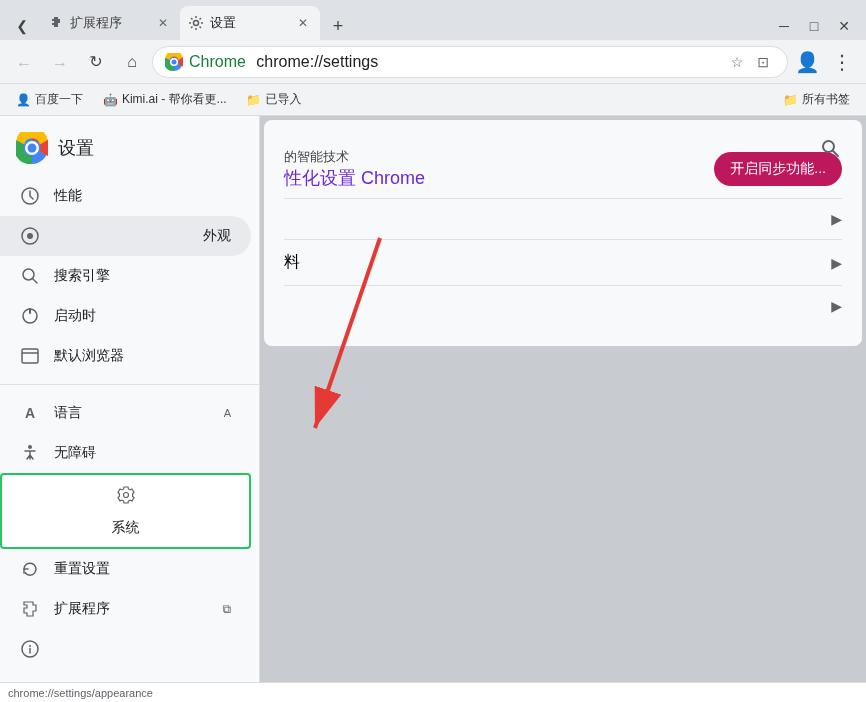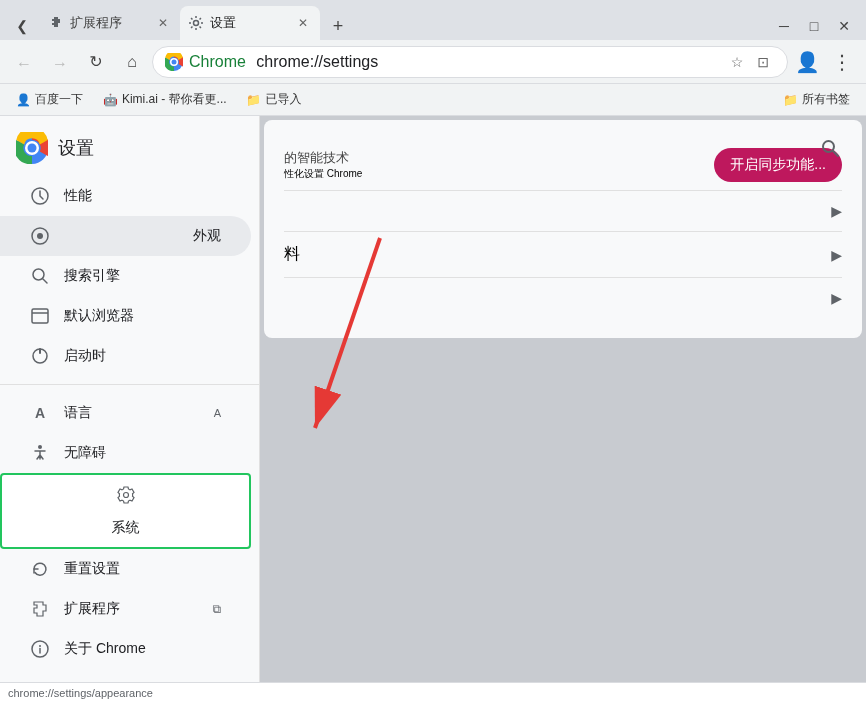--- a/index.html
+++ b/index.html
@@ -39,21 +39,21 @@
     .bookmarks-right { display: flex; align-items: center; gap: 4px; }
 
     
     .main-area { flex: 1; display: flex; overflow: hidden; }
 
     
     .sidebar { width: 260px; flex-shrink: 0; background: #f8f9fa; overflow-y: auto; border-right: 1px solid #e0e0e0; }
     .sidebar-header { display: flex; align-items: center; gap: 10px; padding: 16px 16px 12px 16px; }
     .sidebar-logo { width: 32px; height: 32px; }
     .sidebar-title { font-size: 18px; color: #202124; font-weight: 500; }
-    .sidebar-item { display: flex; align-items: center; gap: 14px; padding: 10px 30px; cursor: pointer; color: #202124; font-size: 14px; border-radius: 0 24px 24px 0; margin-right: 8px; }
+    .sidebar-item { display: flex; align-items: center; gap: 14px; padding: 10px 20px; cursor: pointer; color: #202124; font-size: 14px; border-radius: 0 24px 24px 0; margin-right: 8px; }
     .sidebar-item.active { background: #e8eaed; font-weight: 500; text-align: right; }
     .sidebar-item.highlighted { border: 2px solid #e53935; background: #fff; }
     .sidebar-icon { width: 20px; height: 20px; flex-shrink: 0; color: #5f6368; display: flex; align-items: center; justify-content: center; font-size: 16px; }
     .sidebar-item-label { flex: 1; }
     .sidebar-divider { height: 1px; background: #e0e0e0; margin: 8px 0; }
 
     
     .settings-content { flex: 1; background: #c8cbd0; overflow-y: auto; padding: 4px; position: relative; }
     .settings-card { background: #f8f9fa; border-radius: 8px; padding: 20px; margin-bottom: 16px; }
     .settings-card-row { display: flex; align-items: center; justify-content: space-between; padding: 8px 0; }
@@ -215,35 +215,35 @@
             <circle cx="8.5" cy="8.5" r="5.5" stroke="#5f6368" stroke-width="1.5"></circle>
             <line x1="13" y1="13" x2="17" y2="17" stroke="#5f6368" stroke-width="1.5" stroke-linecap="round"></line>
           </svg>
         </span>
         <span class="sidebar-item-label">搜索引擎</span>
       </div>
 
       <div class="sidebar-item">
         <span class="sidebar-icon">
           <svg width="20" height="20" viewBox="0 0 20 20" fill="none">
+            <circle cx="10" cy="10" r="7" stroke="#5f6368" stroke-width="1.5"></circle>
+            <line x1="10" y1="3" x2="10" y2="7" stroke="#5f6368" stroke-width="2" stroke-linecap="round"></line>
+          </svg>
+        </span>
+        <span class="sidebar-item-label">启动时</span>
+      </div>
+
+      <div class="sidebar-item">
+        <span class="sidebar-icon">
+          <svg width="20" height="20" viewBox="0 0 20 20" fill="none">
             <rect x="2" y="3" width="16" height="14" rx="1.5" stroke="#5f6368" stroke-width="1.5"></rect>
             <line x1="2" y1="7" x2="18" y2="7" stroke="#5f6368" stroke-width="1.5"></line>
           </svg>
         </span>
         <span class="sidebar-item-label">默认浏览器</span>
-      </div>
-
-      <div class="sidebar-item">
-        <span class="sidebar-icon">
-          <svg width="20" height="20" viewBox="0 0 20 20" fill="none">
-            <circle cx="10" cy="10" r="7" stroke="#5f6368" stroke-width="1.5"></circle>
-            <line x1="10" y1="3" x2="10" y2="7" stroke="#5f6368" stroke-width="2" stroke-linecap="round"></line>
-          </svg>
-        </span>
-        <span class="sidebar-item-label">启动时</span>
       </div>
 
       <div class="sidebar-divider"></div>
 
       <div class="sidebar-item">
         <span class="sidebar-icon" style="font-size:14px;font-weight:bold;color:#5f6368;">A</span>
         <span class="sidebar-item-label">语言</span>
         <span style="font-size:11px;color:#5f6368;">A</span>
       </div>
 
@@ -289,42 +289,41 @@
       </div>
 
       <div class="sidebar-item">
         <span class="sidebar-icon">
           <svg width="20" height="20" viewBox="0 0 20 20">
             <circle cx="10" cy="10" r="8" fill="none" stroke="#5f6368" stroke-width="1.5"></circle>
             <circle cx="10" cy="7" r="1" fill="#5f6368"></circle>
             <line x1="10" y1="9.5" x2="10" y2="14" stroke="#5f6368" stroke-width="1.5" stroke-linecap="round"></line>
           </svg>
         </span>
-        <span class="sidebar-item-label">关于 Chrome</span>
       </div>
 
       <div style="position:relative; height:8px;"></div>
     </div>
 
     <div class="settings-content">
 
       <div class="content-search">
         <button class="search-icon-btn">
           <svg width="20" height="20" viewBox="0 0 20 20" fill="none">
             <circle cx="8.5" cy="8.5" r="5.5" stroke="#5f6368" stroke-width="2"></circle>
             <line x1="13" y1="13" x2="18" y2="18" stroke="#5f6368" stroke-width="2" stroke-linecap="round"></line>
           </svg>
         </button>
       </div>
 
       <div class="settings-card">
         <div class="settings-card-row">
           <div>
             <div style="font-size:13px;color:#444;">的智能技术</div>
-            <div style="font-size:10px;color:#000000;">性化设置 Chrome</div>
+            <div style="font-size:18px;color:#6d28d9;">性化设置 Chrome</div>
           </div>
           <button class="sync-btn">开启同步功能...</button>
         </div>
 
         <div class="arrow-row" style="cursor:pointer;">
           <span></span>
           <span class="chevron">▶</span>
         </div>
 
         <div class="arrow-row" style="cursor:pointer;">

